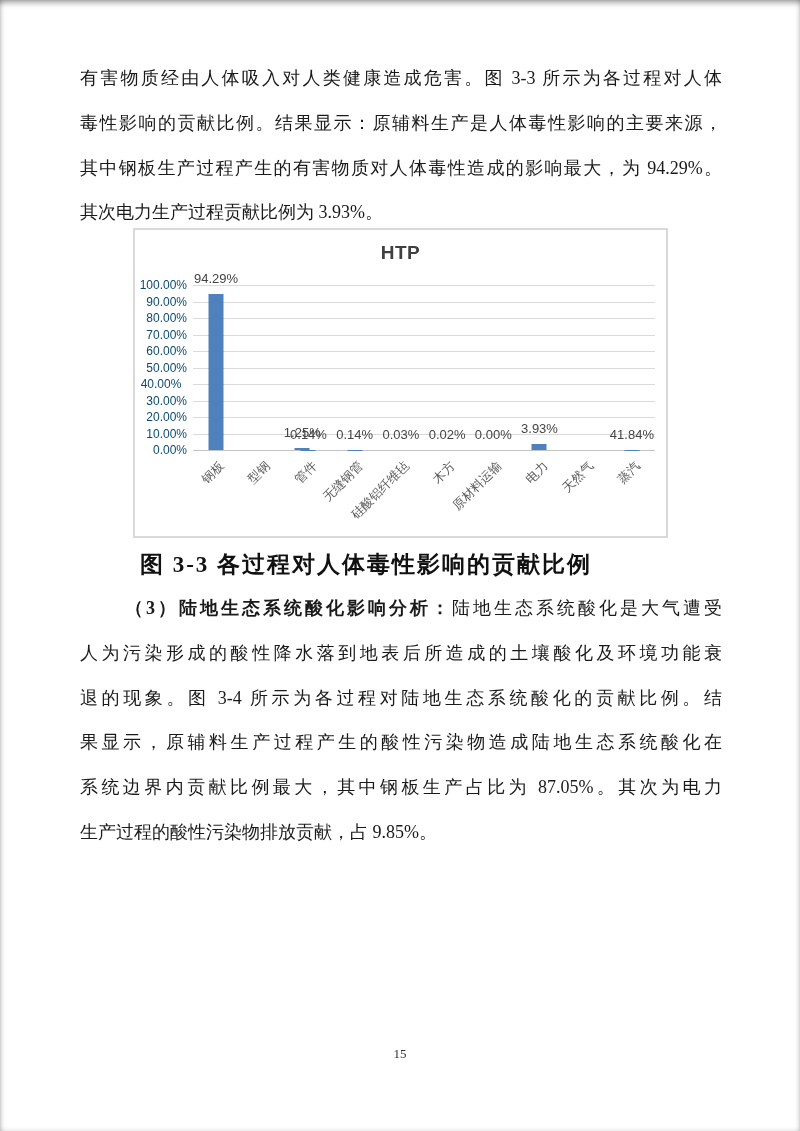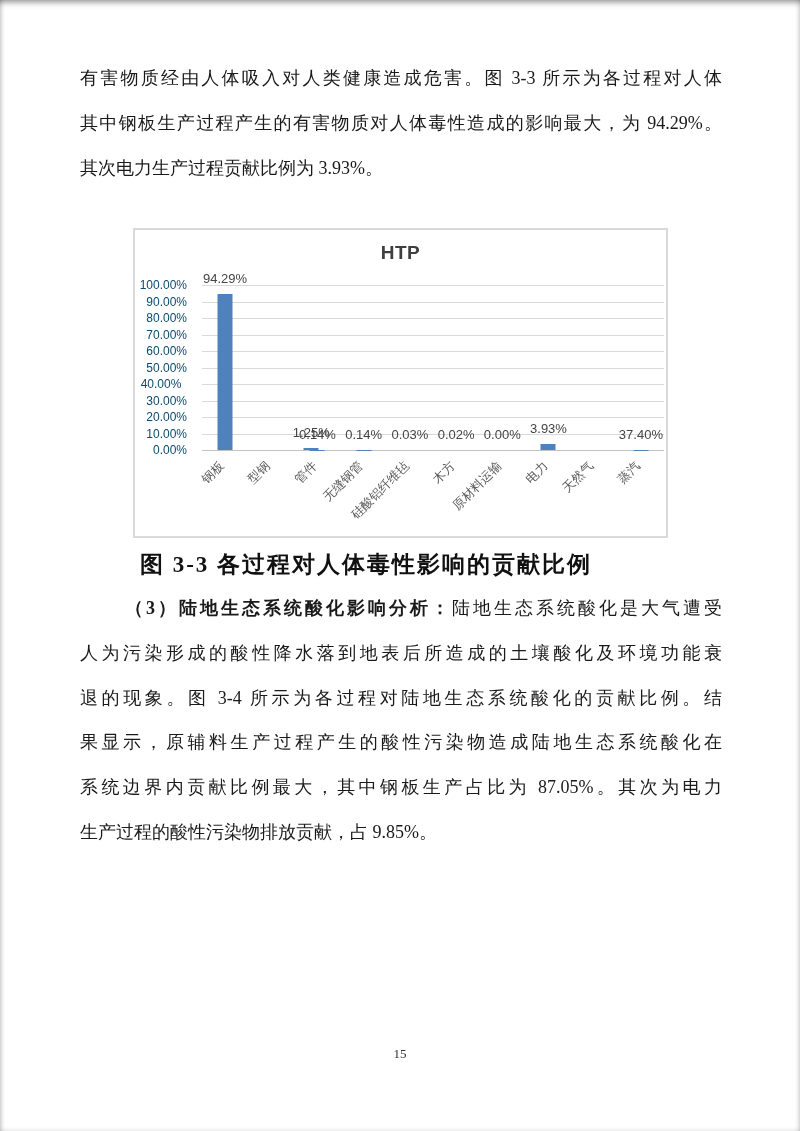--- a/index.html
+++ b/index.html
@@ -32,21 +32,21 @@
     width: 535px; height: 310px;
     border: 2px solid #d9d9d9;
     background: #ffffff;
     font-family: "Liberation Sans", "DejaVu Sans", sans-serif;
   }
   .chart-title {
     position: absolute; left: 0; top: 12px; width: 100%;
     text-align: center; font-size: 19px; font-weight: bold; color: #3f3f3f;
     letter-spacing: 0.5px;
   }
-  .plot { position: absolute; left: 67px; top: 55px; width: 462px; height: 165px; text-align: right; }
+  .plot { position: absolute; left: 58px; top: 55px; width: 462px; height: 165px; text-align: right; }
   .gridline { position: absolute; left: 0; width: 100%; height: 1px; background: #dadada; }
   .gridline.axis { background: #c3c3c3; }
   .ytick {
     position: absolute; left: 0; width: 52px; text-align: right;
     font-size: 12px; color: #0c4a6e; line-height: 16px;
   }
   .col { position: absolute; bottom: 0; height: 100%; }
   .bar { position: absolute; bottom: 0; left: 50%; transform: translateX(-50%); width: 15px; background: #4f81bd; }
   .val-label {
     position: absolute; left: 50%; transform: translateX(-50%);
@@ -70,20 +70,21 @@
     text-align: center; font-size: 13px; color: #333333;
   }
 </style>
 </head>
 <body>
 
 <div class="page">
 
   <div class="para" style="top:56px;">
     <div class="tline">有害物质经由人体吸入对人类健康造成危害。图 3-3 所示为各过程对人体</div>
+    <div class="tline">毒性影响的贡献比例。结果显示：原辅料生产是人体毒性影响的主要来源，</div>
     <div class="tline">其中钢板生产过程产生的有害物质对人体毒性造成的影响最大，为 94.29%。</div>
     <div class="tline last">其次电力生产过程贡献比例为 3.93%。</div>
   </div>
 
   <div class="chart">
     <div class="chart-title">HTP</div>
     <div id="yaxis">
         <div class="ytick" style="top: 47px;">100.00%</div>
         <div class="ytick" style="top: 63.5px;">90.00%</div>
         <div class="ytick" style="top: 80px;">80.00%</div>
@@ -135,21 +136,21 @@
         <div class="col" style="left: 277.2px; width: 46.2px;">
           <div class="bar" style="height: 0px; background: rgb(79, 129, 189);"></div>
           <div class="val-label" style="bottom: 8px;">0.00%</div>
         </div>
         <div class="col" style="left: 323.4px; width: 46.2px;">
           <div class="bar" style="height: 6.4845px; background: rgb(79, 129, 189);"></div>
           <div class="val-label" style="bottom: 14.4845px;">3.93%</div>
         </div>
         <div class="col" style="left: 415.8px; width: 46.2px;">
           <div class="bar" style="height: 0.33px; background: rgb(79, 129, 189);"></div>
-          <div class="val-label" style="bottom: 8.33px;">37.40%</div>
+          <div class="val-label" style="bottom: 8.33px;">41.84%</div>
         </div>
       </div>
     <div class="cats" id="cats">
         <div class="cat-label" style="right: 438.9px;">钢板</div>
         <div class="cat-label" style="right: 392.7px;">型钢</div>
         <div class="cat-label" style="right: 346.5px;">管件</div>
         <div class="cat-label" style="right: 300.3px;">无缝钢管</div>
         <div class="cat-label" style="right: 254.1px;">硅酸铝纤维毡</div>
         <div class="cat-label" style="right: 207.9px;">木方</div>
         <div class="cat-label" style="right: 161.7px;">原材料运输</div>

